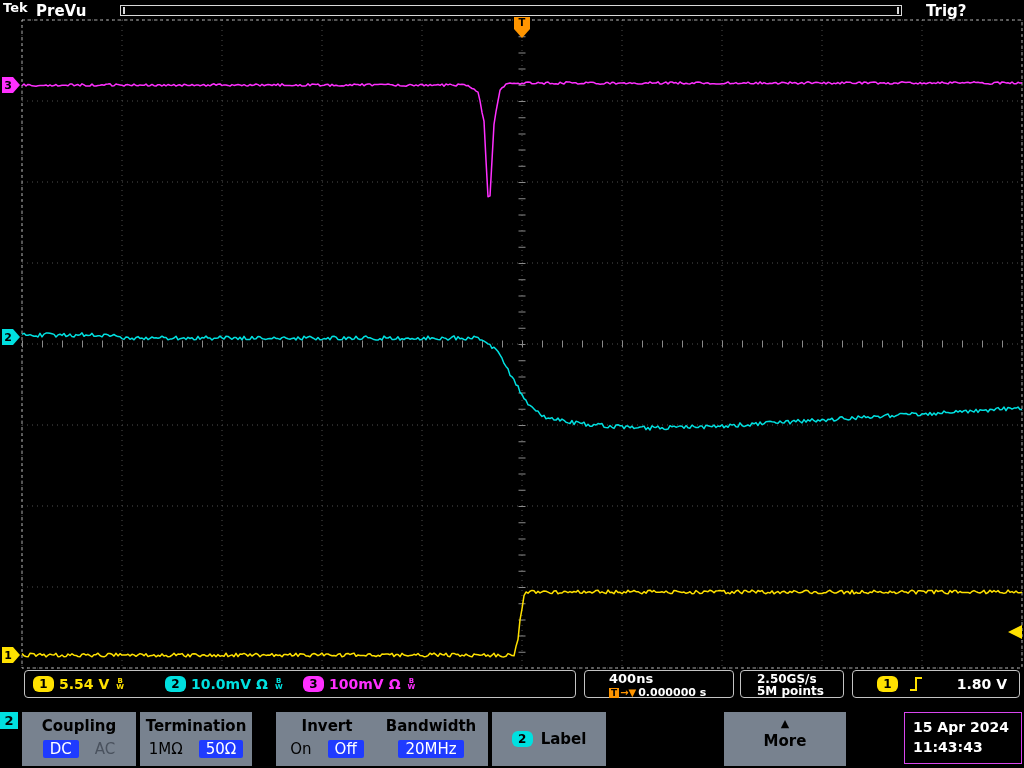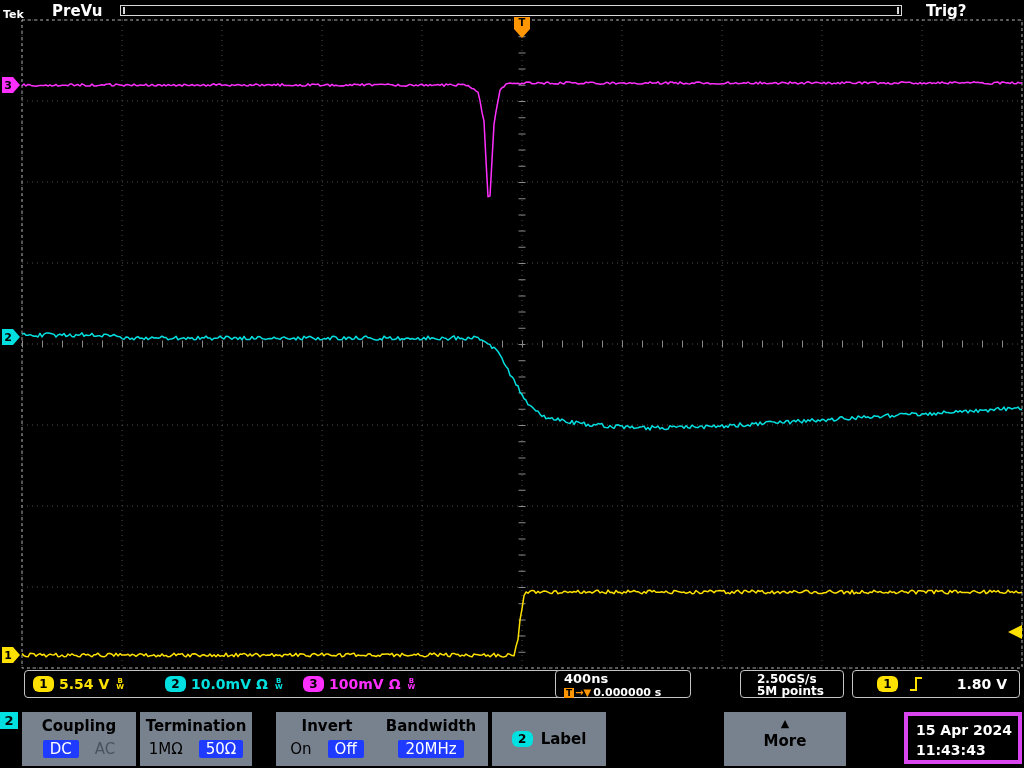--- a/index.html
+++ b/index.html
@@ -7,37 +7,37 @@
     --orange:#ff9500; --blue:#1f3bff; --btn:#78828f;
   }
   *{box-sizing:border-box;}
   html,body{margin:0;padding:0;}
   body{
     width:1024px;height:768px;background:#000;position:relative;overflow:hidden;
     font-family:"DejaVu Sans","Liberation Sans",sans-serif;
   }
 
   
-  #brand{position:absolute;left:3px;top:8px;color:#fff;font-weight:bold;font-size:11px;}
-  #prevu{position:absolute;left:52px;top:2px;color:#fff;font-weight:bold;font-size:15px;}
+  #brand{position:absolute;left:3px;top:0;color:#fff;font-weight:bold;font-size:13px;}
+  #prevu{position:absolute;left:36px;top:2px;color:#fff;font-weight:bold;font-size:15px;}
   #trigq{position:absolute;left:926px;top:2px;color:#fff;font-weight:bold;font-size:15px;}
   #recordbar{position:absolute;left:120px;top:5px;width:782px;height:11px;border:1px solid #d8d8d8;}
   #recordbar::before,#recordbar::after{content:"";position:absolute;top:1px;width:2px;height:7px;background:#d8d8d8;}
   #recordbar::before{left:2px;} #recordbar::after{right:2px;}
   #tflag{position:absolute;left:514px;top:17px;width:16px;}
   #tflag .box{width:16px;height:12px;background:var(--orange);color:#000;font-size:10px;font-weight:bold;line-height:12px;text-align:center;}
   #tflag .tri{width:0;height:0;border-left:8px solid transparent;border-right:8px solid transparent;border-top:9px solid var(--orange);margin:0 auto;}
 
   
   #scope-svg{position:absolute;left:0;top:0;}
 
   
   .rbox{position:absolute;top:670px;height:28px;background:#000;border:1px solid #c4c4c4;border-radius:4px;color:#fff;}
   #rch{left:24px;width:552px;}
-  #rtime{left:555px;width:136px;padding:2px 0 0 8px;}
+  #rtime{left:584px;width:150px;padding:2px 0 0 24px;}
   #racq{left:740px;width:104px;padding:2px 0 0 8px;}
   #rtrig{left:852px;width:168px;display:flex;align-items:center;gap:11px;padding:0 12px 0 24px;}
   .chgrp{position:absolute;top:5px;display:flex;align-items:center;gap:5px;font-weight:bold;font-size:14px;}
   #g1{left:8px;color:var(--ch1);} #g2{left:140px;color:var(--ch2);} #g3{left:278px;color:var(--ch3);}
   .badge{display:inline-block;min-width:21px;height:16px;border-radius:6px;color:#000;font-weight:bold;font-size:12px;line-height:16px;text-align:center;padding:0 2px;}
   .b1{background:var(--ch1);} .b2{background:var(--ch2);} .b3{background:var(--ch3);}
   .bw{display:inline-flex;flex-direction:column;align-items:center;margin-left:2px;}
   .bw span{font-size:7px;line-height:6px;font-weight:bold;}
   .tb{font-size:13px;font-weight:bold;line-height:12px;}
   .tline{display:flex;align-items:center;margin-top:1px;}
@@ -52,21 +52,21 @@
   .mbtn{position:absolute;top:712px;height:54px;background:var(--btn);color:#000;}
   #b-coupling{left:22px;width:114px;} #b-term{left:140px;width:112px;} #b-invert{left:276px;width:102px;}
   #b-bw{left:374px;width:114px;} #b-label{left:492px;width:114px;} #b-more{left:724px;width:122px;}
   .mtitle{text-align:center;font-weight:bold;font-size:15px;margin-top:5px;}
   .mrow{display:flex;justify-content:center;align-items:center;gap:16px;margin-top:5px;font-weight:normal;font-size:15px;}
   .opt.sel{background:var(--blue);color:#fff;padding:0 7px;border-radius:2px;}
   .opt.dim{color:#4a525e;}
   .mcenter{display:flex;align-items:center;justify-content:center;gap:8px;height:100%;font-weight:bold;font-size:15px;}
   .marrow{text-align:center;font-size:11px;margin-top:7px;line-height:10px;}
   #b-more .mtitle{margin-top:3px;}
-  #datebox{position:absolute;left:904px;top:712px;width:118px;height:52px;border:4px solid #d946ef;background:#000;color:#fff;font-weight:bold;font-size:14px;line-height:20px;padding:4px 0 0 8px;}
+  #datebox{position:absolute;left:904px;top:712px;width:118px;height:52px;border:1px solid #d946ef;background:#000;color:#fff;font-weight:bold;font-size:14px;line-height:20px;padding:4px 0 0 8px;}
 </style>
 </head>
 <body>
 
 <div id="brand">Tek</div>
 <div id="prevu">PreVu</div>
 <div id="recordbar"></div>
 <div id="trigq">Trig?</div>
 
 <svg id="scope-svg" width="1024" height="670">

